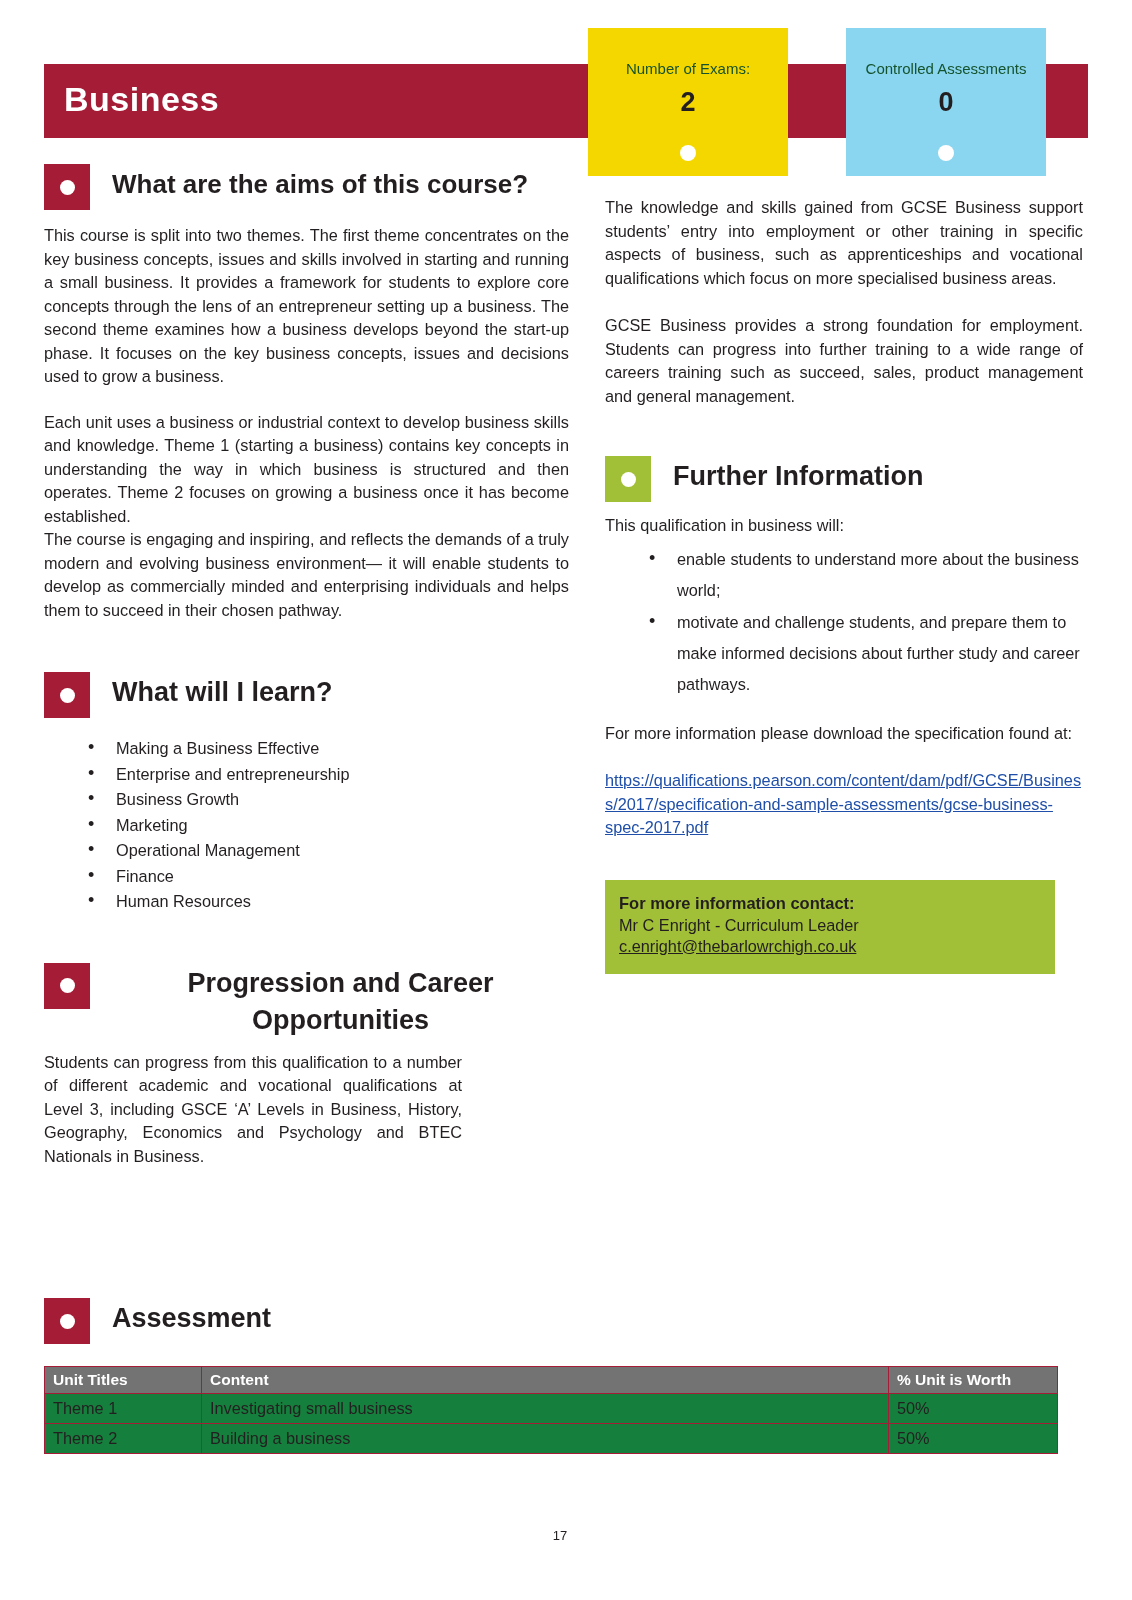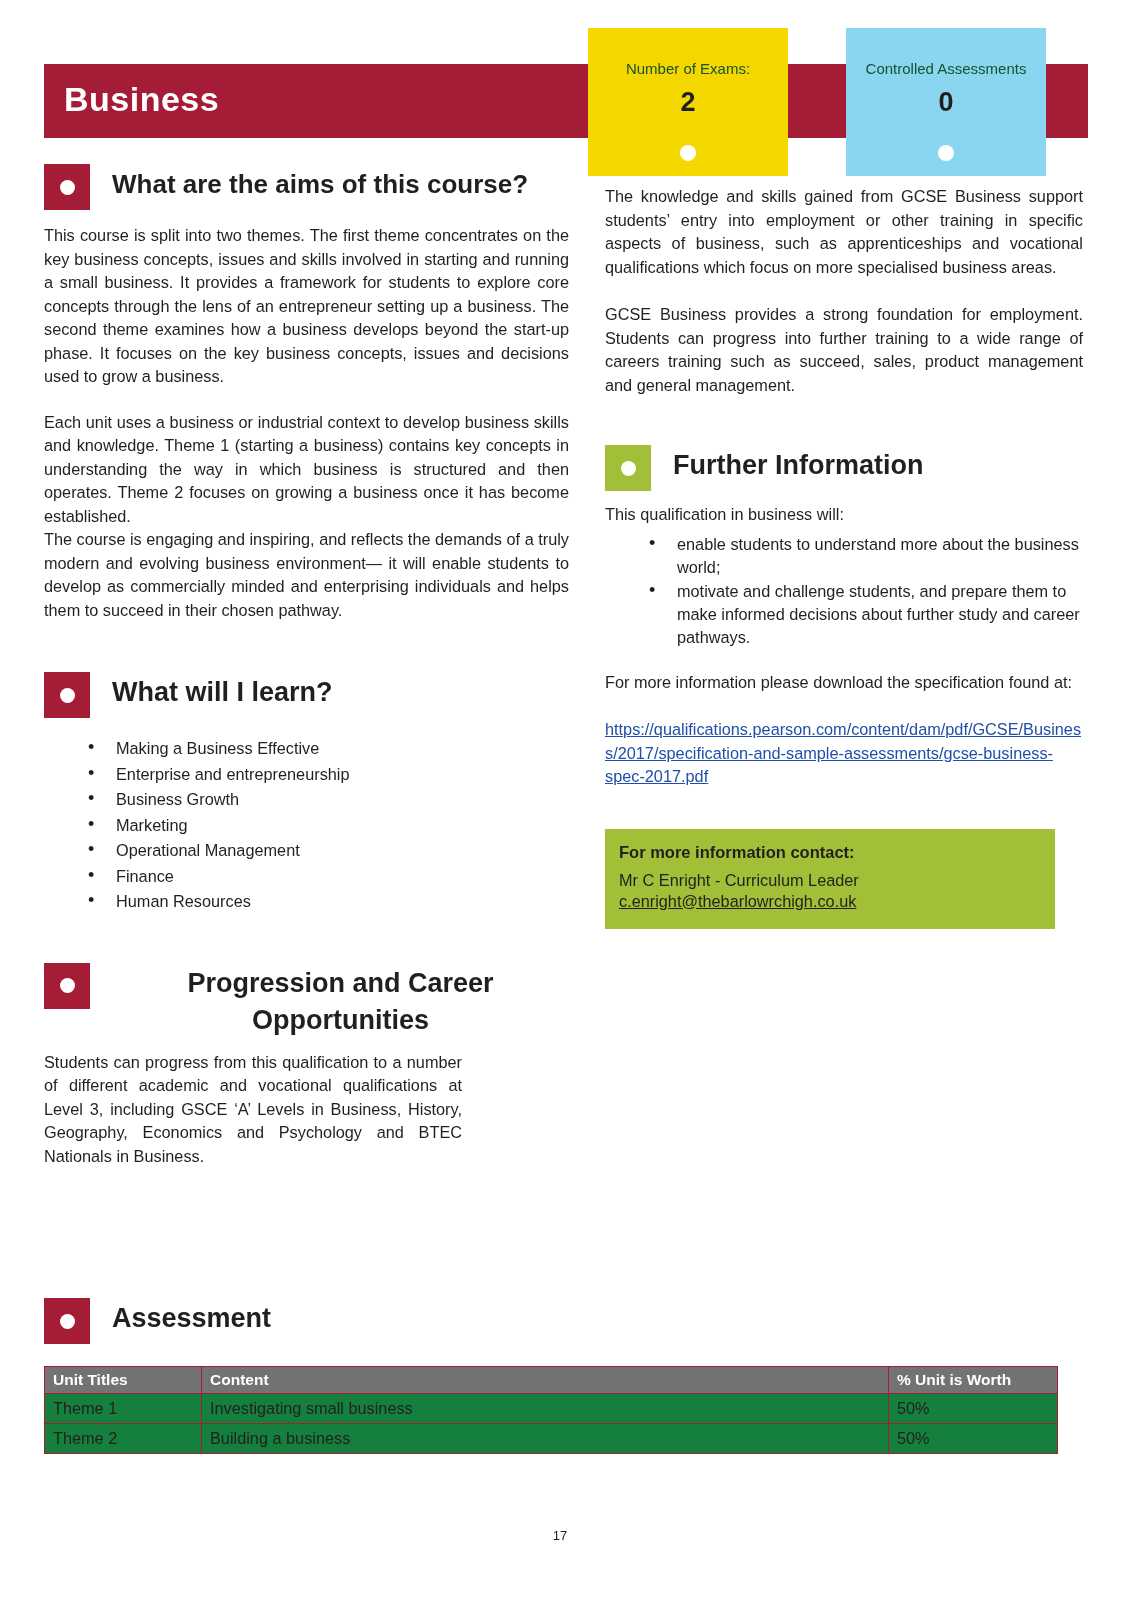--- a/index.html
+++ b/index.html
@@ -84,21 +84,21 @@
   
   .col-left {
     position: absolute;
     left: 44px;
     top: 164px;
     width: 525px;
   }
   .col-right {
     position: absolute;
     left: 605px;
-    top: 185px;
+    top: 196px;
     width: 478px;
   }
 
   
   .sec-head {
     position: relative;
     min-height: 46px;
     margin-bottom: 6px;
   }
   .sec-square {
@@ -153,21 +153,21 @@
     color: #231f20;
   }
   ul.dots li::before {
     content: "•";
     position: absolute;
     left: 8px;
     top: -1px;
     font-size: 18px;
   }
   ul.dots.wrap li {
-    line-height: 23px;
+    line-height: 31px;
     margin-bottom: 1px;
     text-align: left;
   }
 
   .link {
     color: #1f4fa8;
     text-decoration: underline;
     font-size: 16.3px;
     line-height: 23.5px;
     word-break: break-word;
@@ -178,21 +178,21 @@
     margin-top: 40px;
     background: #a2c037;
     padding: 14px 14px 18px 14px;
     width: 450px;
     box-sizing: border-box;
   }
   .contact-title {
     font-size: 16.5px;
     font-weight: bold;
     color: #231f20;
-    margin-bottom: 6px;
+    margin-bottom: 0;
   }
   .contact-line {
     font-size: 16.3px;
     line-height: 24px;
     color: #231f20;
   }
   .contact-mail {
     font-size: 16.3px;
     color: #231f20;
     text-decoration: underline;

